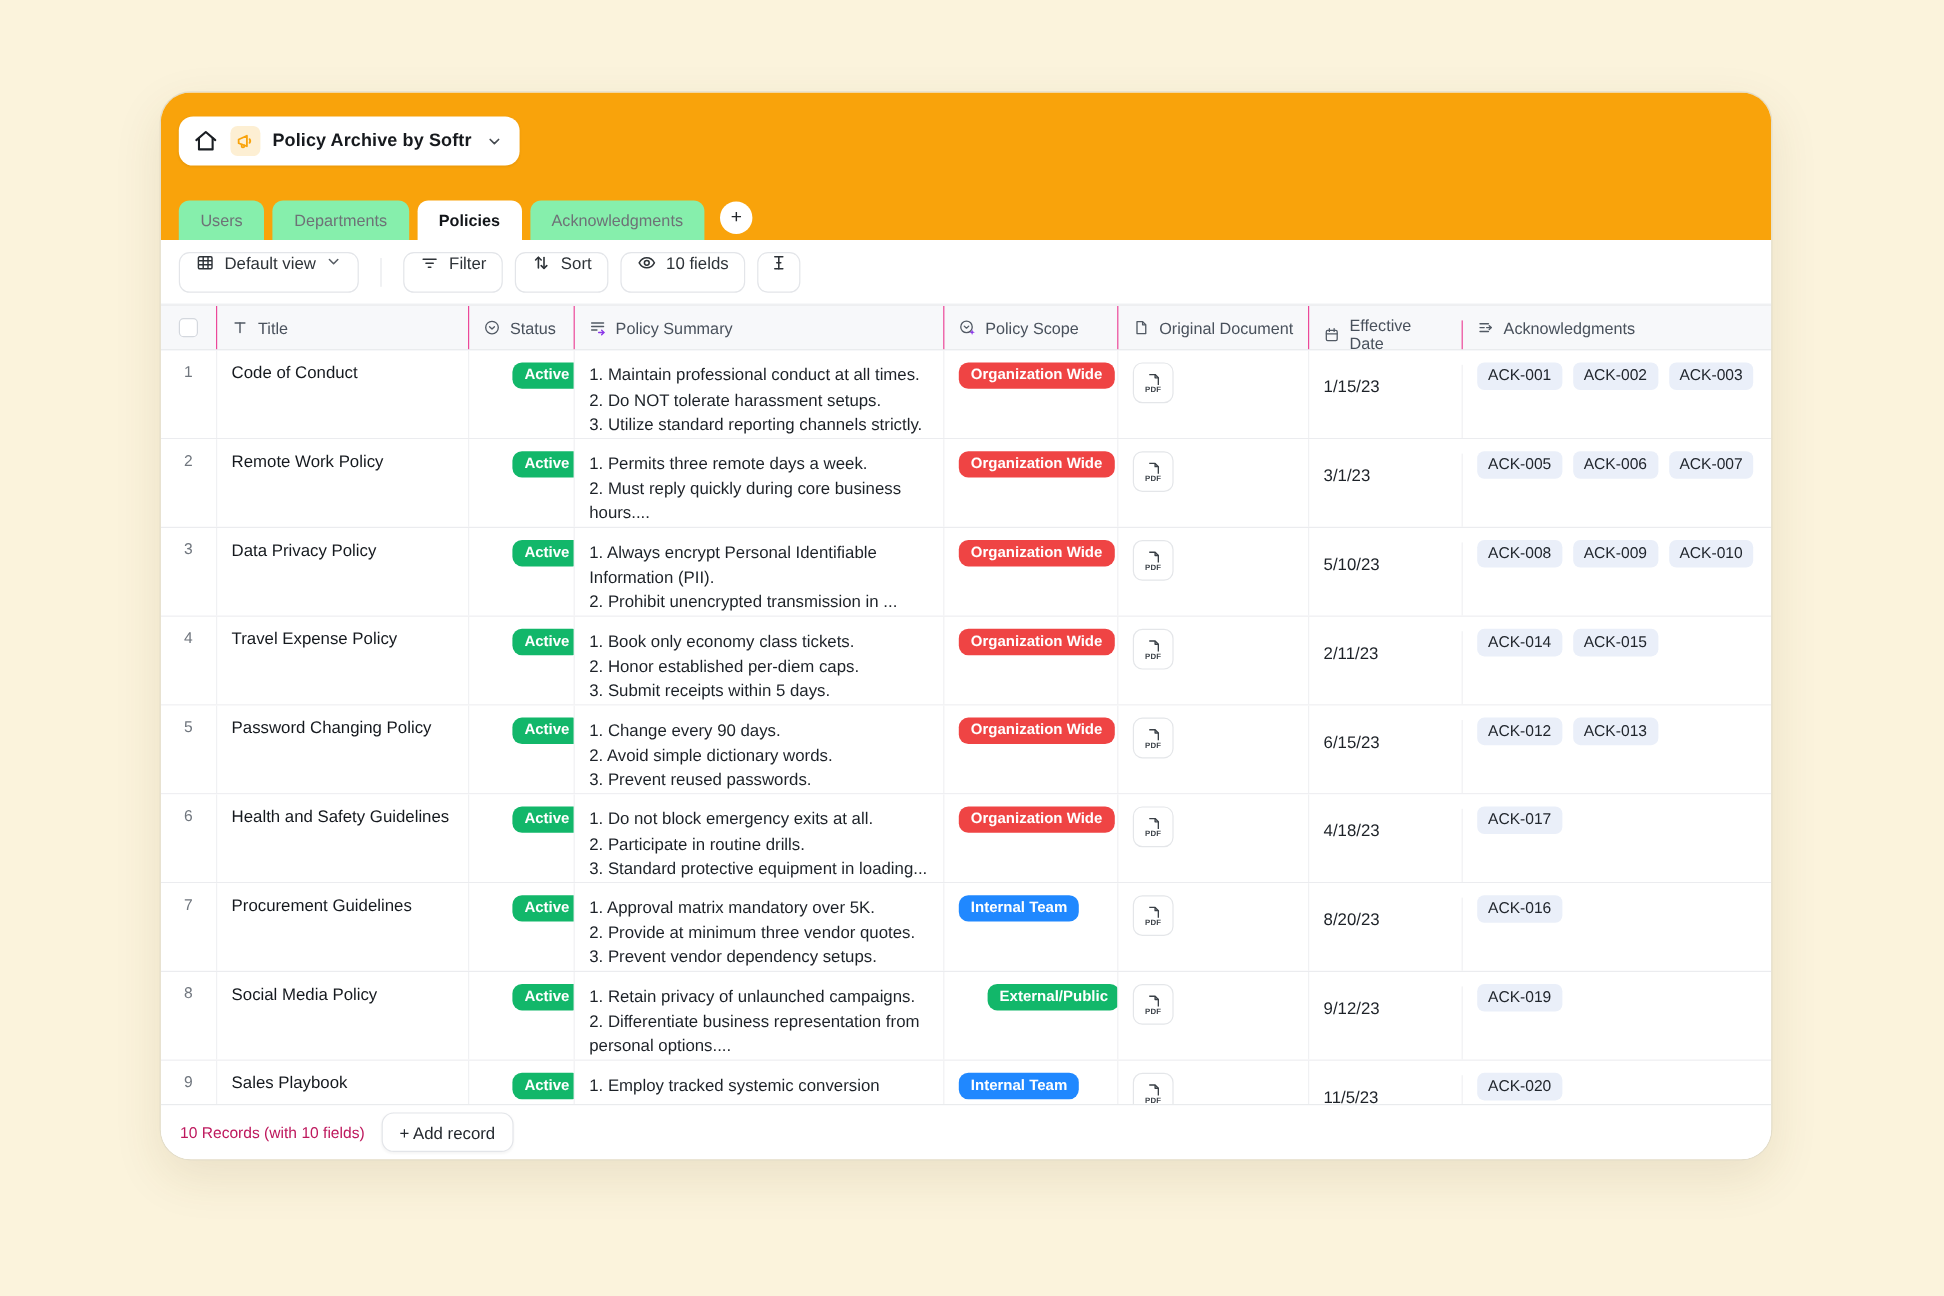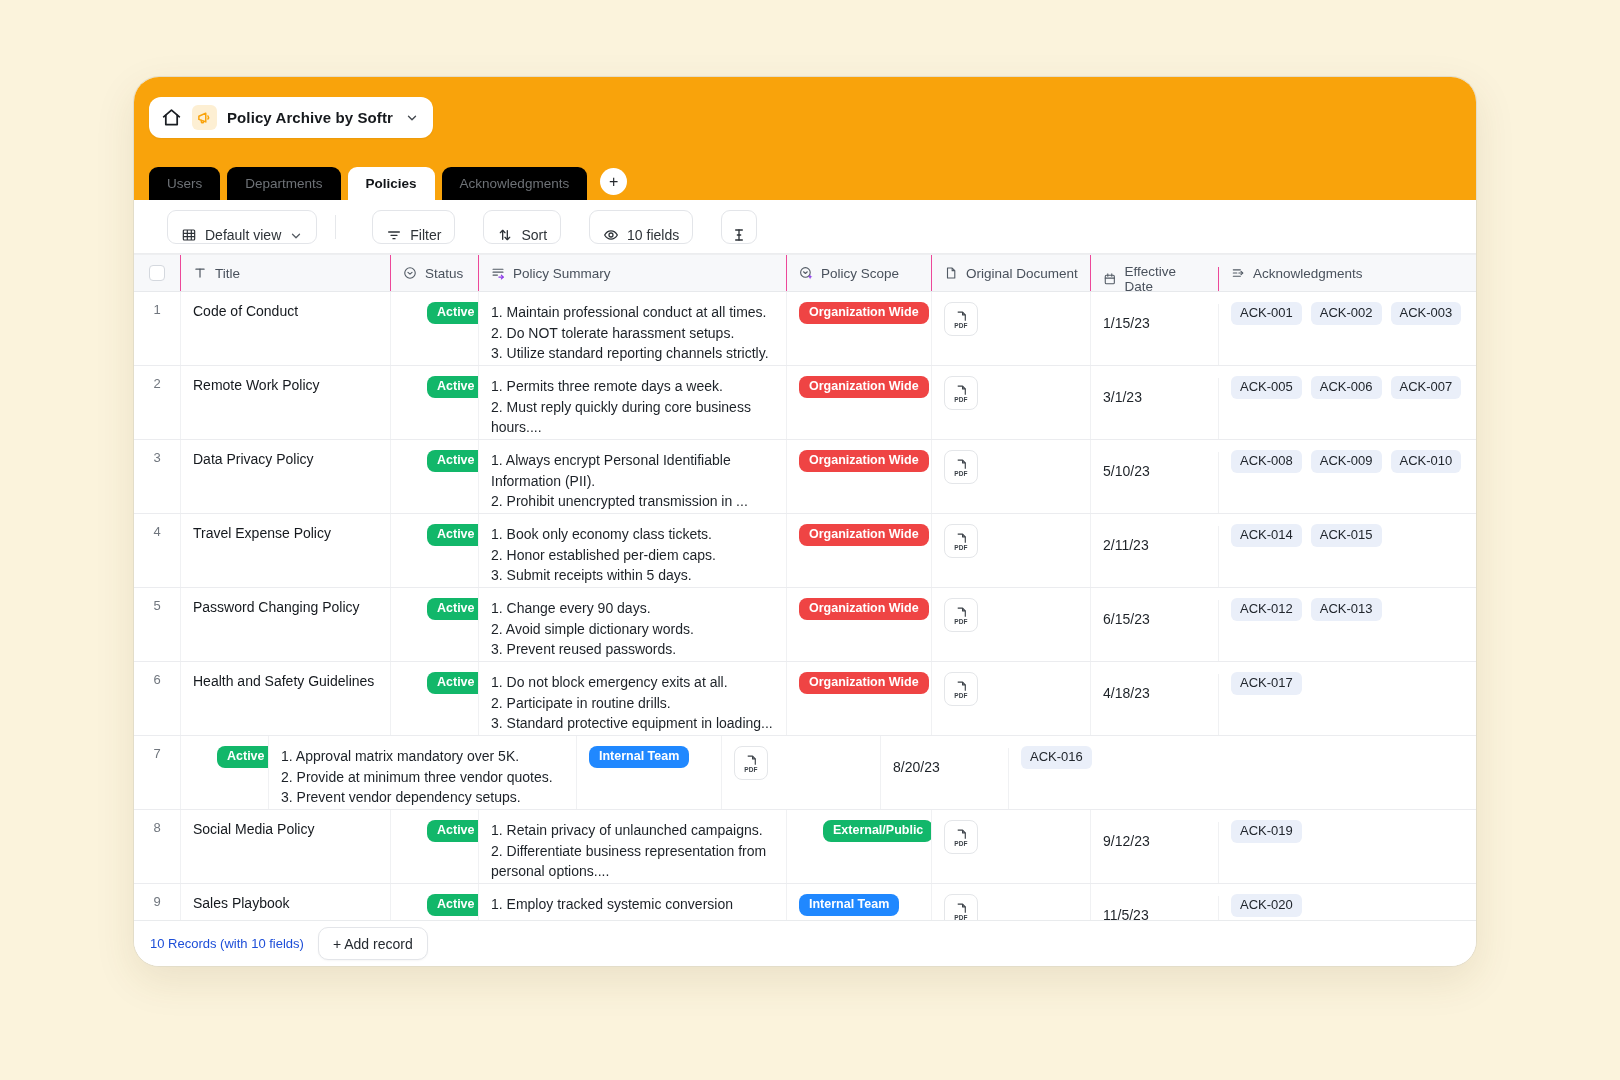--- a/index.html
+++ b/index.html
@@ -26,38 +26,38 @@
   }
   .home-ic { width:21px; height:21px; display:flex; }
   .mega-badge { width:25px; height:25px; border-radius:6px; background:#FDEFD3;
     display:flex; align-items:center; justify-content:center; }
   .base-title { font-size:15px; font-weight:bold; color:#16191D; letter-spacing:.1px; }
   .title-chev { width:14px; height:14px; display:flex; margin-left:2px; }
   
   .tabs { position:absolute; left:15px; bottom:0; display:flex; align-items:flex-end; gap:7px; }
   .tab {
     height:33px; padding:0 18px; display:flex; align-items:center;
-    background:#000000; border-radius:9px 9px 0 0;
+    background:#86efac; border-radius:9px 9px 0 0;
     font-size:13.5px; color:#6E7277; font-weight:500; cursor:pointer;
   }
   .tab.active { background:#FFFFFF; color:#121519; font-weight:bold; }
   .tab-add {
     width:27px; height:27px; border-radius:50%; background:#FFFFFF;
     display:flex; align-items:center; justify-content:center; margin:0 0 5px 6px;
     font-size:16px; color:#23272C; line-height:1;
   }
   
   .toolbar {
     height:54px; flex:0 0 auto; background:#fff; border-bottom:1px solid #ECEDEF;
     display:flex; align-items:center; padding:0 15px; gap:10px;
   }
   .tbtn {
     height:34px; border:1px solid #E3E5E9; border-radius:9px; background:#fff;
-    display:flex; align-items:flex-end; gap:8px; padding:0 13px;
-    font-size:14px; color:#2E3338; font-weight:500; cursor:pointer;margin-left:18px;
+    display:flex; align-items:flex-start; gap:8px; padding:0 13px;
+    font-size:14px; color:#2E3338; font-weight:500; cursor:pointer;
   }
   .tbtn svg { flex:0 0 auto; }
   .tb-divider { width:1px; height:24px; background:#E6E8EB; margin:0 8px; }
   .icon16 { width:16px; height:16px; display:block; }
   .icon14 { width:14px; height:14px; display:block; }
   
   .table-wrap { flex:1 1 auto; display:flex; flex-direction:column; overflow:hidden; }
   .thead {
     flex:0 0 auto; display:flex; background:#F7F8FA; height:38px;
     border-top:1px solid #EEEFF1; border-bottom:1px solid #E7E9EC;
@@ -99,21 +99,21 @@
     justify-content:center; gap:0; cursor:pointer;
   }
   .pdf-chip svg { display:block; }
   .pdf-label { font-size:6.5px; font-weight:bold; color:#3A4047; letter-spacing:.2px; margin-top:-1px; }
   .checkbox { width:16px; height:16px; border:1.5px solid #D4D8DE; border-radius:4px; background:#fff; }
   
   .tfooter {
     flex:0 0 auto; height:46px; border-top:1px solid #E9EBED; background:#fff;
     display:flex; align-items:center; padding:0 16px; gap:14px;
   }
-  .records-label { font-size:13px; color:#1d4ed8; }
+  .records-label { font-size:13px; color:#be185d; }
   .add-record {
     height:33px; border:1px solid #E3E5E9; border-radius:10px; background:#fff;
     display:flex; align-items:center; padding:0 14px; font-size:14px; color:#24292F;
     font-weight:500; cursor:pointer; box-shadow:0 1px 2px rgba(0,0,0,0.04);
   }
 </style>
 </head>
 <body>
 
 <div class="card">
@@ -440,20 +440,21 @@
           <div class="td c-acks">
             <div class="ack-row">
               <span class="ack auto-hide">ACK-017</span>
 
             </div>
           </div>
         </div>
 
         <div class="tr">
           <div class="td c-num"><span>7</span></div>
+          <div class="td c-title"><span class="title-text">Procurement Guidelines</span></div>
           <div class="td c-status"><span class="pill" data-color="green">Active</span></div>
           <div class="td c-sum">
             <div class="sum-line auto-hide">1. Approval matrix mandatory over 5K.</div>
             <div class="sum-line auto-hide">2. Provide at minimum three vendor quotes.</div>
             <div class="sum-line auto-hide">3. Prevent vendor dependency setups.</div>
           </div>
           <div class="td c-scope"><span class="pill" data-color="blue">Internal Team</span></div>
           <div class="td c-doc">
             <span class="pdf-chip">
               <svg width="13" height="13" viewBox="0 0 24 24" fill="none" stroke="#3A4047" stroke-width="2.1" stroke-linejoin="round">

